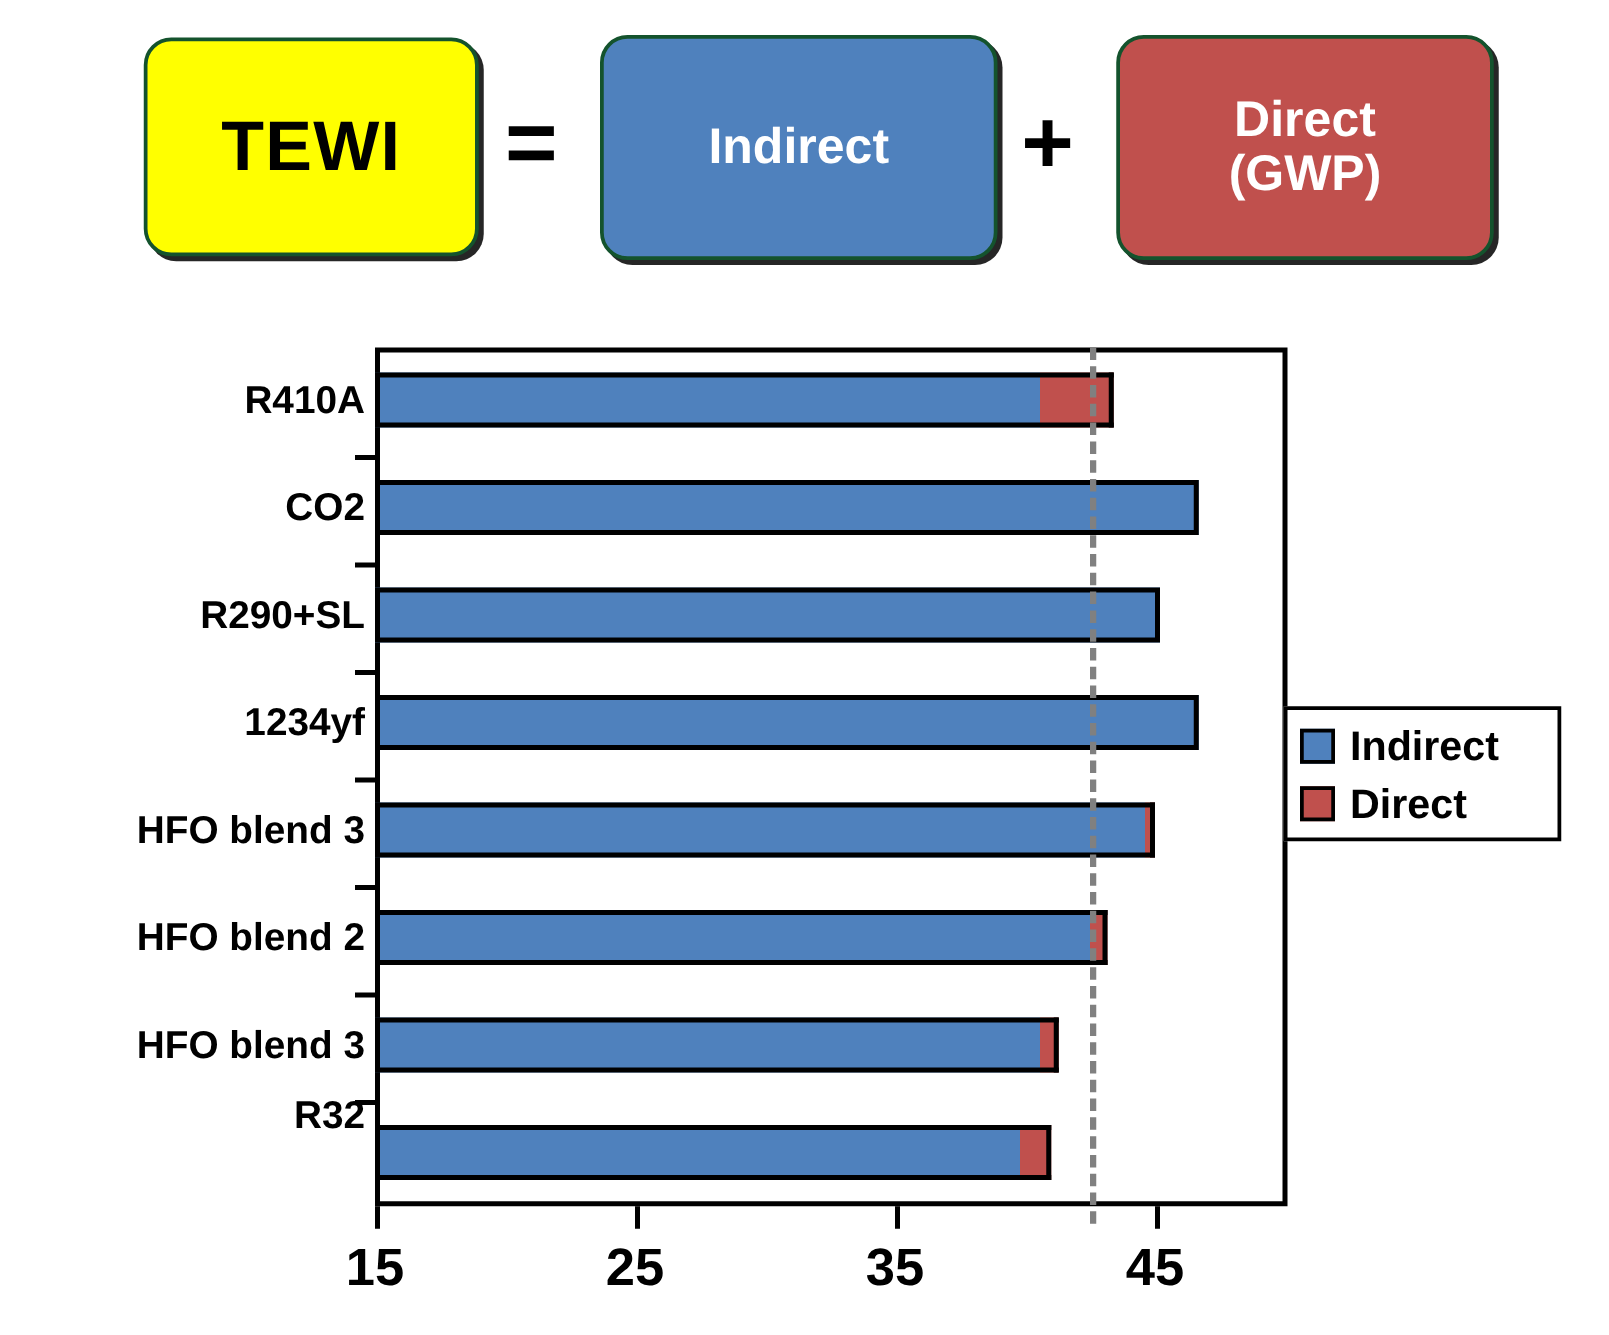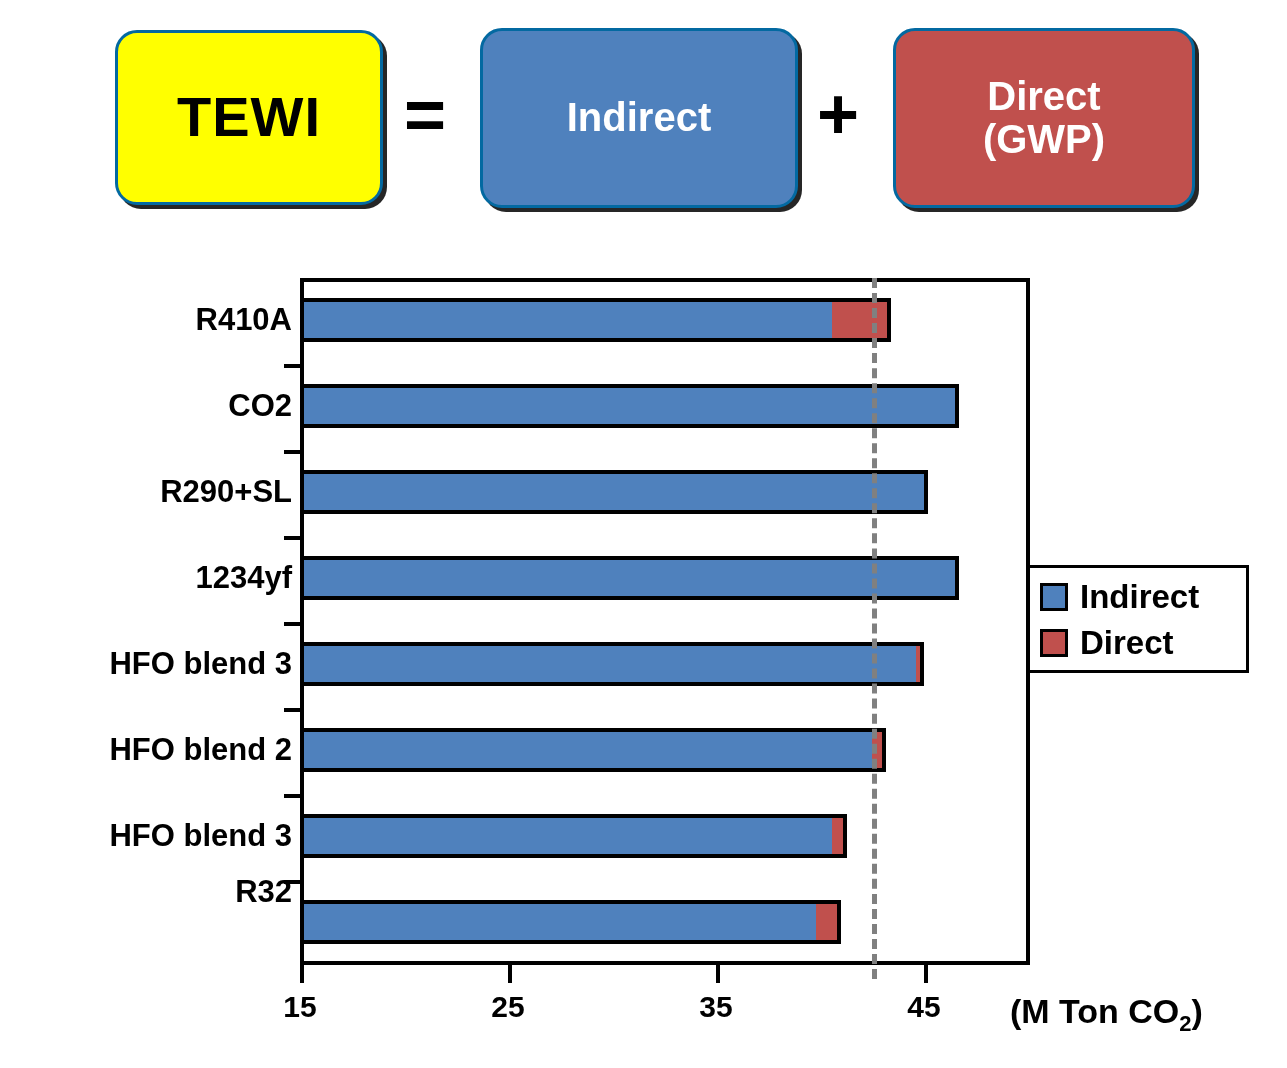--- a/index.html
+++ b/index.html
@@ -7,21 +7,21 @@
     width:1287px;height:1068px;background:#ffffff;
     font-family:"Liberation Sans", sans-serif;
     position:relative;overflow:hidden;
   }
   
   #equation{
     position:absolute;left:0;top:0;width:1287px;height:230px;
   }
   .eqbox{
     position:absolute;
-    border:3px solid #0369a1;
+    border:3px solid #14532d;
     border-radius:22px;
     display:flex;align-items:center;justify-content:center;
     text-align:center;
     font-weight:bold;
     line-height:1.08;
     box-sizing:border-box;
     box-shadow:4px 4px 0 rgba(0,0,0,0.85);
   }
   #box-tewi{
     left:115px;top:30px;width:268px;height:175px;
@@ -68,21 +68,21 @@
   }
   .cat-label-wrap{position:absolute;left:0;width:292px;text-align:right;
     font-size:31px;font-weight:bold;color:#000000;white-space:nowrap;
     line-height:44px;}
 
   .ytick{position:absolute;left:284px;width:16px;height:0;border-top:4px solid #000000;}
 
   .xtick{position:absolute;top:735px;width:0;height:18px;border-left:4px solid #000000;}
   .xticklabel{
     position:absolute;top:760px;transform:translateX(-50%);
-    font-size:30px;font-weight:bold;color:#000000;
+    font-size:42px;font-weight:bold;color:#000000;
   }
   #xaxis-unit{
     position:absolute;left:1010px;top:762px;
     font-size:34px;font-weight:bold;color:#000000;white-space:nowrap;
   }
   #xaxis-unit sub{font-size:22px;}
 
   
   #legend{
     position:absolute;left:1027px;top:335px;width:222px;height:108px;
@@ -183,23 +183,20 @@
       <div class="xtick" style="left: 508px;"></div>
       <div class="xticklabel" style="left: 508px;">25</div>
       <div class="xtick" style="left: 716px;"></div>
       <div class="xticklabel" style="left: 716px;">35</div>
       <div class="xtick" style="left: 924px;"></div>
       <div class="xticklabel" style="left: 924px; text-align: right;">45</div>
     </div>
 
   <div id="target-line" style="left: 872px; border-left-color: rgb(128, 128, 128);"></div>
 
-  <div id="xaxis-unit">
-    <span>(M Ton CO</span><sub>2</sub><span>)</span>
-  </div>
 
   <div id="legend">
     <div class="legend-row">
       <span class="legend-swatch" id="sw-indirect" style="background: rgb(79, 129, 189);"></span>
       <span class="legend-label">Indirect</span>
     </div>
     <div class="legend-row">
       <span class="legend-swatch" id="sw-direct" style="background: rgb(192, 80, 77);"></span>
       <span class="legend-label">Direct</span>
     </div>

